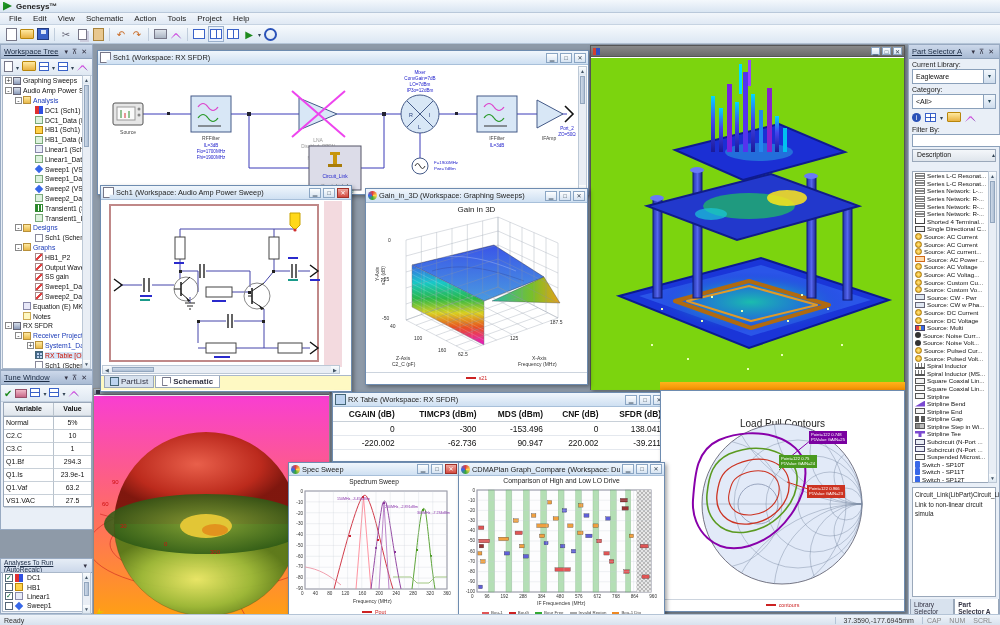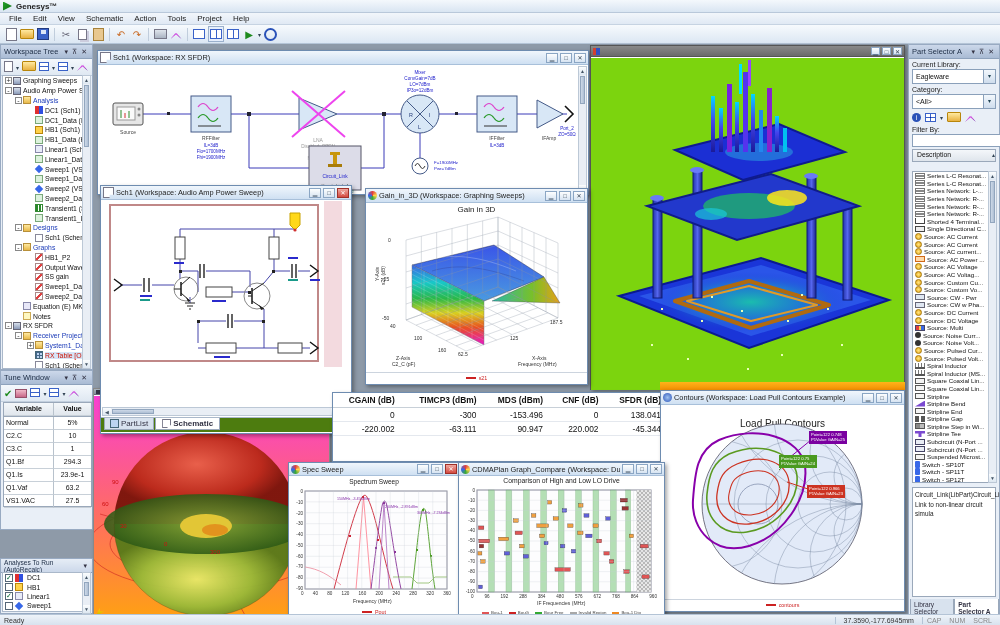--- a/index.html
+++ b/index.html
@@ -27,21 +27,21 @@
   .winlay{width:12px;height:10px;background:#fff;border:1px solid #3a62c8;box-sizing:border-box;}
   .winlay.h{background:linear-gradient(#fff 45%,#3a62c8 45%,#3a62c8 55%,#fff 55%);}
   .winlay.v{background:linear-gradient(90deg,#fff 45%,#3a62c8 45%,#3a62c8 55%,#fff 55%);}
   .winlay.q{background:linear-gradient(#fff 45%,#3a62c8 45% 55%,#fff 55%),linear-gradient(90deg,#fff 45%,#3a62c8 45% 55%,#fff 55%);background-blend-mode:multiply;}
   .play{color:#1d8a1d;font-size:10px;}
   .ring{width:9px;height:9px;border:2px solid #2a52b8;border-radius:50%;}
   
   .panel{position:absolute;background:#e9eff7;border:1px solid #98aac2;box-sizing:border-box;}
   .phead{height:13px;background:linear-gradient(#ccd8ea,#a9bbd4);display:flex;align-items:center;
     padding:0 3px;font-size:7.5px;color:#1c2c44;border-bottom:1px solid #8ea2bc;}
-  .phead .pt{flex:1;}
+  .phead .pt{flex:1;text-decoration:underline;}
   .phead .pbtn{font-size:7px;color:#334;padding:0 2px;}
   .ptools{height:16px;display:flex;align-items:center;gap:3px;padding:0 3px;background:linear-gradient(#f4f8fc,#dfe8f2);border-bottom:1px solid #c2cfde;}
   .mini{font-size:9px;}
   .dd{font-size:6px;color:#345;}
   
   .tree{position:absolute;overflow:hidden;background:#fff;border:1px solid #aab8ca;box-sizing:border-box;}
   .trow{display:flex;align-items:center;height:9.8px;white-space:nowrap;}
   .exp{width:7px;height:7px;border:1px solid #888;background:#fff;font-size:7px;line-height:5px;text-align:center;color:#333;flex:none;margin-right:1px;box-sizing:border-box;}
   .exp:empty{border:none;background:none;}
   .ti{width:8px;height:8px;flex:none;margin-right:2px;box-sizing:border-box;}
@@ -748,21 +748,21 @@
           <text x="8" y="110">60</text>
           <text x="26" y="132">30</text>
           <text x="70" y="150">0</text>
           <text x="116" y="158">300</text>
         </g>
       </svg>
       <span style="position:absolute;left:2px;bottom:2px;width:8px;height:8px;background:linear-gradient(#ffe000,#caa800);clip-path:polygon(0 100%,100% 45%,45% 45%,45% 0);"></span>
     </div>
   </div>
 
-  <div class="win" style="left:100px;top:185px;width:252px;height:249px;">
+  <div class="win" style="left:100px;top:185px;width:252px;height:207px;">
     <div class="tb">
       <span class="wi sch"></span>
       <span class="t">Sch1 (Workspace: Audio Amp Power Sweep)</span>
       <span class="wb">▁</span>
       <span class="wb">□</span>
       <span class="wb red">✕</span>
     </div>
     <svg width="240" height="166" viewBox="0 0 240 166" style="position:absolute;left:1px;top:15px;">
       <rect x="0" y="0" width="240" height="166" fill="#fff"></rect>
       <rect x="222" y="0" width="18" height="166" fill="#f3dadf"></rect>
@@ -853,21 +853,21 @@
           <rect x="160" y="119" width="3" height="3"></rect>
           <rect x="95" y="119" width="3" height="3"></rect>
           <rect x="170" y="69" width="3" height="3"></rect>
         </g>
     </svg>
     <div class="hsb" style="left:1px;bottom:17px;width:238px;">
       <div class="ar">◀</div>
         <div class="th" style="flex:none"></div>
         <div class="ar" style="margin-left:auto">▶</div>
     </div>
-    <div style="position:absolute;left:0;bottom:1px;width:250px;height:15px;background:#4d7c0f;display:flex;align-items:flex-start;gap:1px;padding-left:3px;box-sizing:border-box;border-top:1px solid #aab8ca;">
+    <div style="position:absolute;left:0;bottom:1px;width:250px;height:15px;background:#fef9c3;display:flex;align-items:flex-start;gap:1px;padding-left:3px;box-sizing:border-box;border-top:1px solid #aab8ca;">
       <span class="ptab" style="padding:1px 5px;display:flex;gap:2px;align-items:center;">
         <span class="wi tab" style="width:7px;height:7px;"></span>
         <span>PartList</span>
       </span>
       <span class="ptab act" style="padding:1px 6px;display:flex;gap:2px;align-items:center;">
         <span class="wi sch" style="width:7px;height:7px;"></span>
         <b>Schematic</b>
       </span>
     </div>
   </div>
@@ -992,20 +992,27 @@
     <span class="axlab" style="left:26px;top:172px;">C2_C (pF)</span>
     <span class="axlab" style="left:166px;top:166px;">X-Axis</span>
     <span class="axlab" style="left:152px;top:172px;">Frequency (MHz)</span>
     <div class="legend-row" style="left:0;right:0;bottom:3px;border-top:1px solid #ccd4de;padding-top:2px;">
       <span class="dash"></span>
       <span style="color:#cc2222;">s21</span>
     </div>
   </div>
 
   <div class="win" style="left:332px;top:392px;width:336px;height:70px;">
+    <div class="tb">
+      <span class="wi tab"></span>
+      <span class="t">RX Table (Workspace: RX SFDR)</span>
+      <span class="wb">▁</span>
+      <span class="wb">□</span>
+      <span class="wb">✕</span>
+    </div>
     <table class="rxt">
       <thead>
           <tr>
             <th>CGAIN (dB)</th>
             <th>TIMCP3 (dBm)</th>
             <th>MDS (dBm)</th>
             <th>CNF (dB)</th>
             <th>SFDR (dB)</th>
           </tr>
         </thead>
@@ -1013,39 +1020,32 @@
 
       <tr>
           <td>0</td>
           <td>-300</td>
           <td>-153.496</td>
           <td>0</td>
           <td>138.041</td>
         </tr>
           <tr>
           <td>-220.002</td>
-          <td>-63.111</td>
+          <td>-62.736</td>
           <td>90.947</td>
           <td>220.002</td>
-          <td>-45.344</td>
+          <td>-39.211</td>
         </tr>
         </tbody>
     </table>
   </div>
 
   <div style="position:absolute;left:660px;top:382px;width:245px;height:9px;background:linear-gradient(#ffb31a,#f08a00);"></div>
 
   <div class="win" style="left:660px;top:390px;width:245px;height:222px;">
-    <div class="tb">
-      <span class="wi cnt"></span>
-      <span class="t">Contours (Workspace: Load Pull Contours Example)</span>
-      <span class="wb">▁</span>
-      <span class="wb">□</span>
-      <span class="wb">✕</span>
-    </div>
     <div class="chart-title" style="top:27px;font-size:10px;">Load Pull Contours</div>
     <svg width="243" height="178" viewBox="0 0 243 178" style="position:absolute;left:0;top:27px;">
       <defs>
           <clipPath id="smclip">
             <circle cx="121" cy="86" r="80"></circle>
           </clipPath>
         </defs>
       <circle cx="121" cy="86" r="80" fill="#e2eaf8" stroke="#556" stroke-width=".8"></circle>
       <g stroke="#7a8aa4" fill="none" stroke-width=".45">
         <circle cx="137" cy="86" r="64"></circle>

